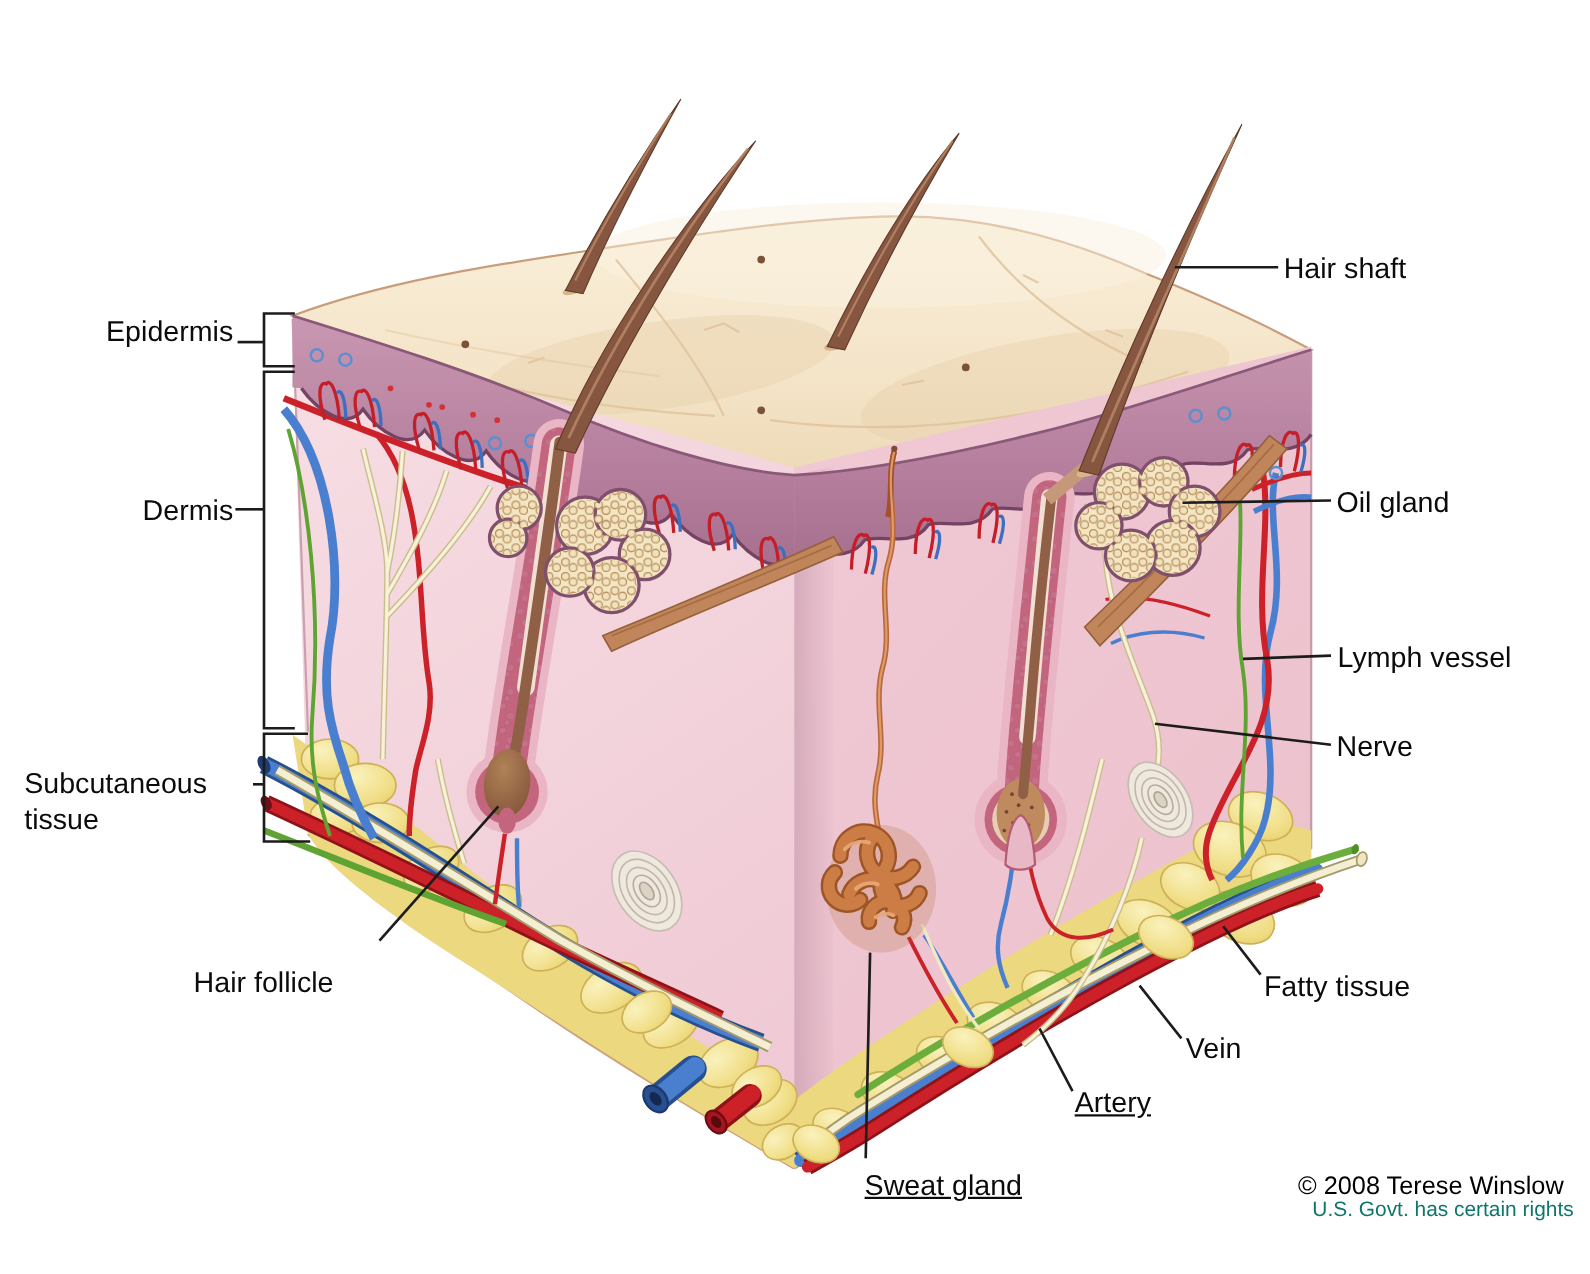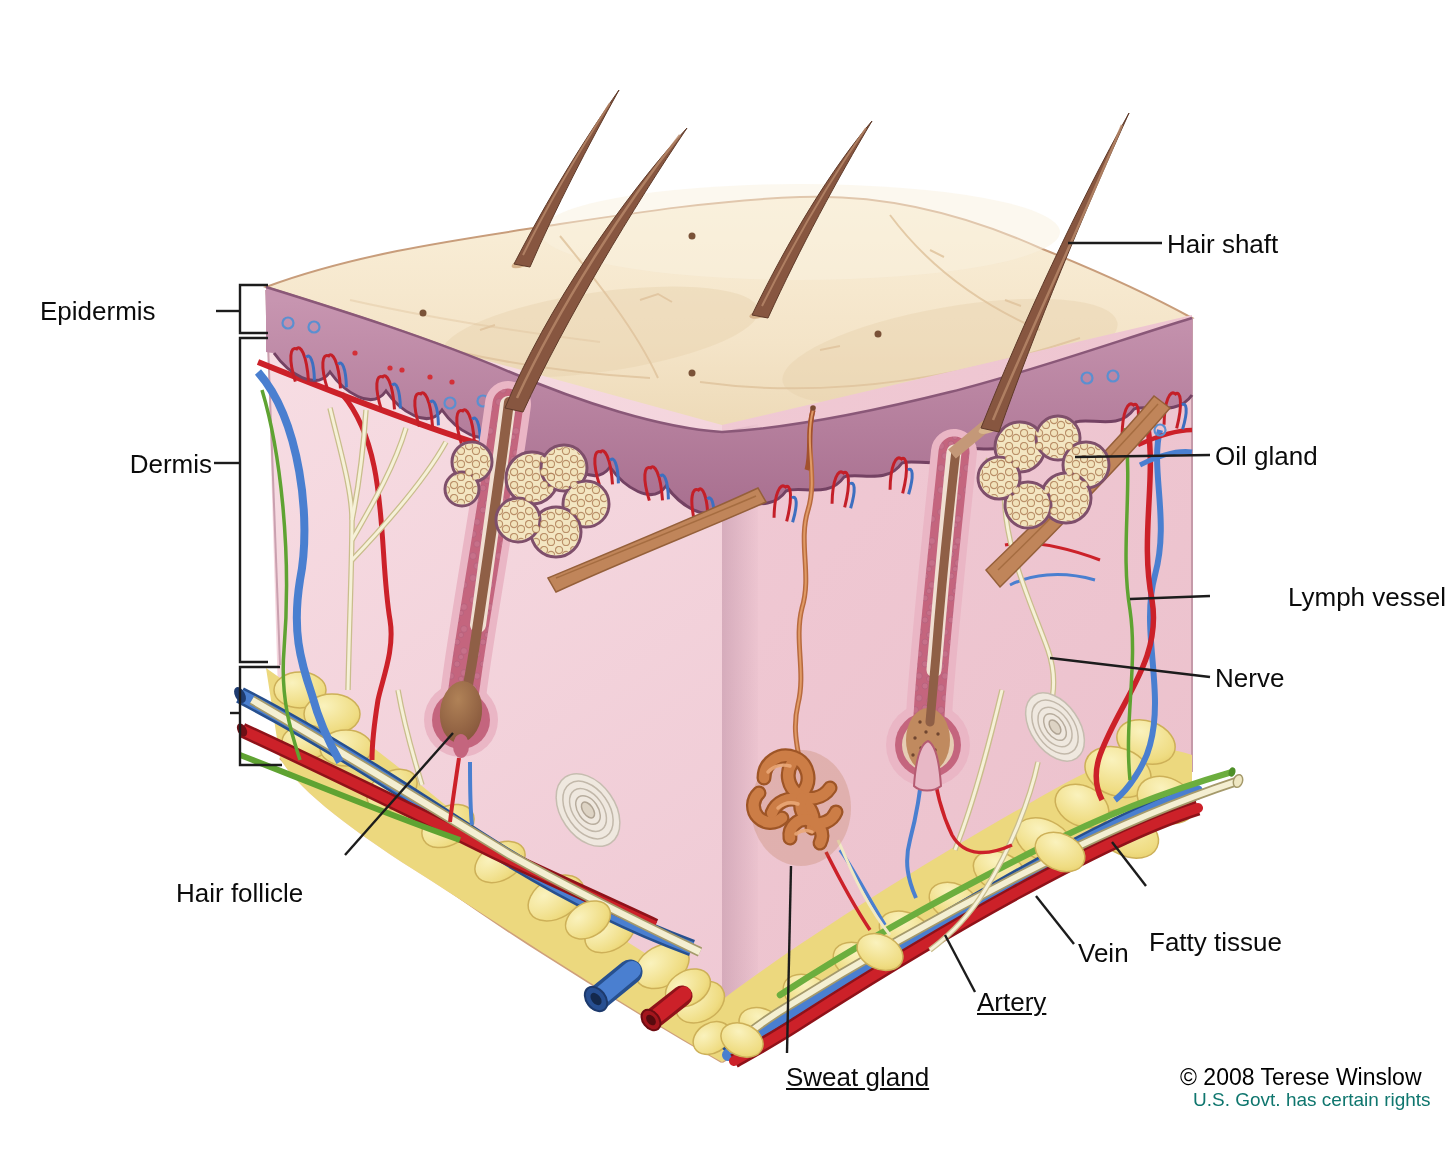--- a/index.html
+++ b/index.html
@@ -1,28 +1,28 @@
 <!DOCTYPE html>
 <html><head>
 <meta charset="utf-8">
 <style>
   html,body{margin:0;padding:0;background:#fff;}
   #stage{position:relative;width:1445px;height:1158px;background:#fff;overflow:hidden;
          font-family:"Liberation Sans", sans-serif;}
   #art{position:absolute;left:0;top:0;width:1445px;height:1158px;}
   .lbl{position:absolute;font-size:26px;font-weight:400;color:#0b0b0b;white-space:nowrap;line-height:33px;}
-  #lbl-epidermis{left:40px;top:295px;width:172px;text-align:left;}
+  #lbl-epidermis{left:40px;top:285px;width:172px;text-align:right;}
   #lbl-dermis{left:40px;top:448px;width:172px;text-align:right;}
   #lbl-subcutaneous{left:22px;top:696px;width:225px;white-space:normal;}
   #lbl-hair-follicle{left:176px;top:877px;}
   #lbl-hair-shaft{left:1167px;top:228px;}
   #lbl-oil-gland{left:1215px;top:440px;}
-  #lbl-lymph-vessel{left:1288px;top:581px;}
+  #lbl-lymph-vessel{left:1216px;top:581px;}
   #lbl-nerve{left:1215px;top:662px;}
-  #lbl-fatty-tissue{left:1149px;top:880px;margin-top:46px;}
+  #lbl-fatty-tissue{left:1149px;top:880px;}
   #lbl-vein{left:1078px;top:937px;}
   #lbl-artery{left:977px;top:986px;text-decoration:underline;}
   #lbl-sweat-gland{left:786px;top:1061px;text-decoration:underline;}
   #credit1{position:absolute;left:1180px;top:1064px;font-size:23px;color:#000000;white-space:nowrap;}
   #credit2{position:absolute;left:1193px;top:1089px;font-size:19px;color:#0f766e;white-space:nowrap;}
 </style>
 </head>
 <body>
 
 <div id="stage">
@@ -450,20 +450,21 @@
     <line x1="1050" y1="658" x2="1210" y2="677"></line>
     <line x1="1112" y1="842" x2="1146" y2="886"></line>
     <line x1="1036" y1="896" x2="1074" y2="944"></line>
     <line x1="945" y1="935" x2="975" y2="992"></line>
     <line x1="791" y1="866" x2="787" y2="1053"></line>
   </g>
 </svg>
 
 <div class="lbl" id="lbl-epidermis">Epidermis</div>
 <div class="lbl" id="lbl-dermis">Dermis</div>
+<div class="lbl" id="lbl-subcutaneous">Subcutaneous tissue</div>
 <div class="lbl" id="lbl-hair-follicle">Hair follicle</div>
 <div class="lbl" id="lbl-hair-shaft">Hair shaft</div>
 <div class="lbl" id="lbl-oil-gland">Oil gland</div>
 <div class="lbl" id="lbl-lymph-vessel">Lymph vessel</div>
 <div class="lbl" id="lbl-nerve">Nerve</div>
 <div class="lbl" id="lbl-fatty-tissue">Fatty tissue</div>
 <div class="lbl" id="lbl-vein">Vein</div>
 <div class="lbl" id="lbl-artery">Artery</div>
 <div class="lbl" id="lbl-sweat-gland">Sweat gland</div>
 <div id="credit1">© 2008 Terese Winslow</div>

